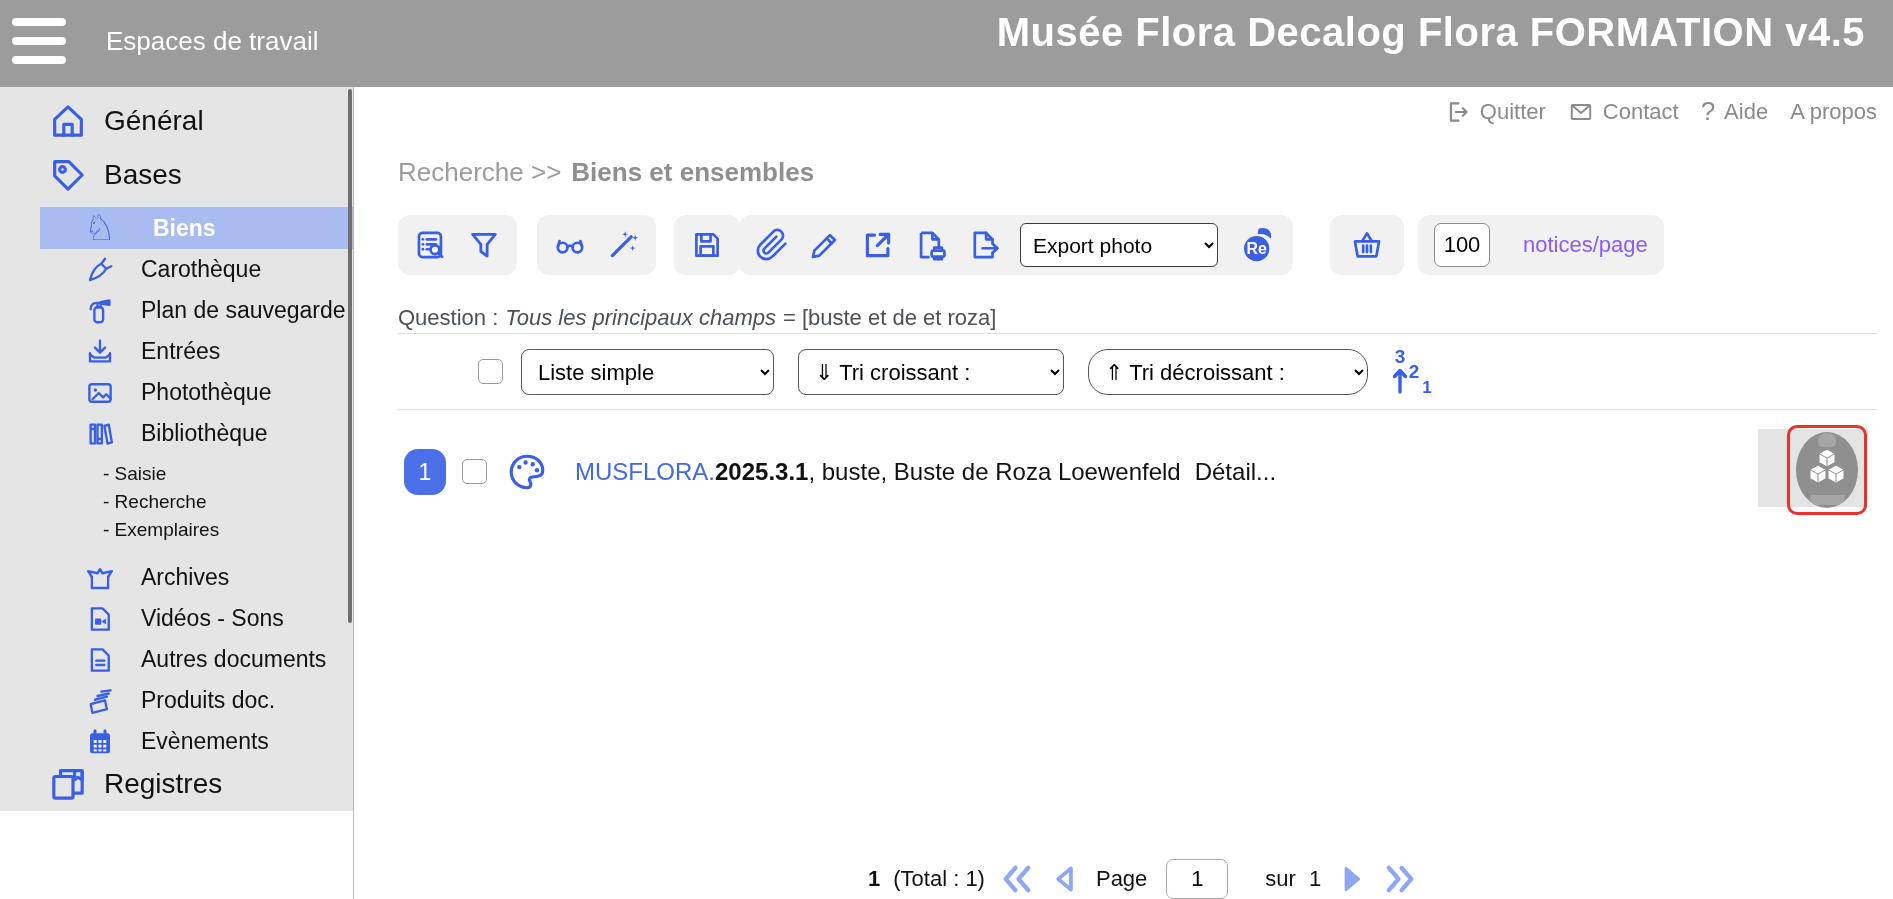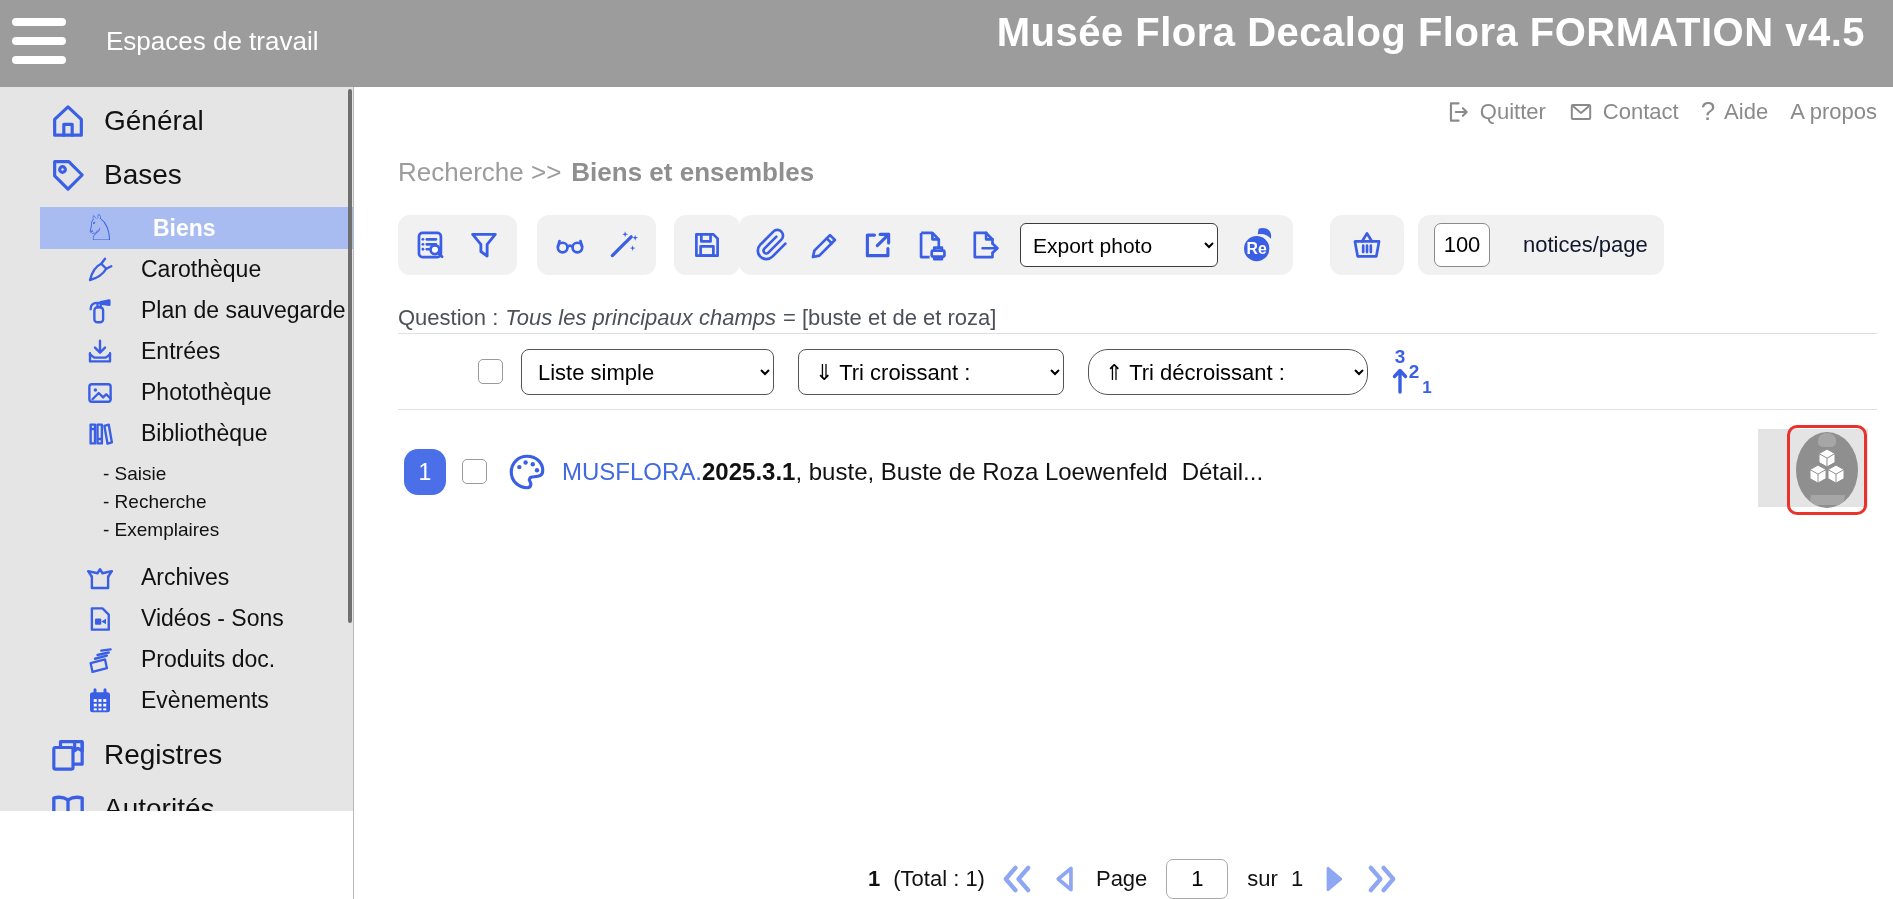--- a/index.html
+++ b/index.html
@@ -43,21 +43,21 @@
   .breadcrumb { position:absolute; left:42px; top:70px; font-size:26px; color:#9c9c9c; }
   .breadcrumb b { color:#8f8f8f; margin-left:10px; }
 
   .tb-group { position:absolute; top:128px; height:60px; display:flex; align-items:center;
     gap:19px; background:#f1f1f2; border-radius:12px; padding:0 16px; }
   .ti { width:34px; height:34px; display:block; cursor:pointer; }
   .export-select { width:198px; height:44px; font-size:21px; border:1.5px solid #3c3c3c; border-radius:6px;
     background:#fff; padding:0 8px; font-family:"Liberation Sans",sans-serif; }
   .notices-input { width:56px; height:44px; border:1.5px solid #8a8a8a; border-radius:7px; font-size:22px;
     text-align:center; background:#fff; font-family:"Liberation Sans",sans-serif; }
-  .notices-lbl { font-size:22px; color:#0f172a; margin-left:14px; }
+  .notices-lbl { font-size:22px; color:#8b5cf6; margin-left:14px; }
 
   .question { position:absolute; left:42px; top:218px; font-size:22px; color:#4a5158; }
   .question .fld { font-style:italic; margin:0 7px 0 7px; }
   .sep { position:absolute; left:42px; right:16px; height:1px; background:#e0e0e0; }
 
   .sort-row { position:absolute; left:16px; top:260px; height:50px; width:100%; }
   .cbx { appearance:none; -webkit-appearance:none; width:25px; height:25px; border:1.5px solid #9a9a9a;
     border-radius:5px; background:#fff; cursor:pointer; position:absolute; }
   .sort-row .cbx { left:106px; top:12px; }
   .sel { height:46px; font-size:22px; border:1.5px solid #555; border-radius:8px; background:#fff;
@@ -65,42 +65,42 @@
   #sel-list { left:149px; width:253px; }
   #sel-asc  { left:426px; width:266px; }
   #sel-desc { left:716px; width:280px;border-radius:20px; }
   .sort-ico { position:absolute; left:1018px; top:0px; width:46px; height:50px; cursor:pointer; }
 
   .result-row { position:absolute; left:0; top:356px; height:58px; width:100%; }
   .badge { position:absolute; left:48px; top:6px; width:42px; height:46px; background:#4a6fe8;
     border-radius:14px; color:#fff; font-size:23px; display:flex; align-items:center; justify-content:center; }
   .result-row .cbx { left:106px; top:16px; }
   .palette { position:absolute; left:150px; top:8px; width:42px; height:42px; }
-  .rtext { position:absolute; left:206px; top:15px; font-size:24px; color:#111; white-space:nowrap; }
+  .rtext { position:absolute; left:219px; top:15px; font-size:24px; color:#111; white-space:nowrap; }
   .rtext .code { color:#4169e1; cursor:pointer; }
   .rtext .codeb { color:#111; font-weight:bold; cursor:pointer; }
   .rtext .detail { margin-left:14px; cursor:pointer; }
 
   .thumb-wrap { position:absolute; left:1402px; top:342px; width:110px; height:78px; background:#e4e4e4; }
   .thumb-red { position:absolute; left:29px; top:-4px; width:80px; height:90px; border:3px solid #e9322c;
     border-radius:10px; display:flex; align-items:center; justify-content:center; cursor:pointer; }
   .thumb-oval { position:relative; width:62px; height:76px; background:#8f8f8f; border-radius:50%; overflow:hidden; }
   .bust-head { position:absolute; left:50%; top:1px; transform:translateX(-50%); width:18px; height:14px;
     background:#a6a6a6; border-radius:50% 50% 30% 30%; }
   .bust-base { position:absolute; left:50%; bottom:3px; transform:translateX(-50%) skewX(-12deg);
     width:34px; height:10px; background:#a6a6a6; }
   .cubes { position:absolute; left:50%; top:50%; transform:translate(-50%,-52%); }
 
   .pagination { position:absolute; left:512px; top:772px; display:flex; align-items:center; gap:13px;
     font-size:22px; color:#111; }
   .pg-count { font-weight:bold; }
   .pg-ico { display:block; cursor:pointer; }
   .page-input { width:62px; height:40px; border:1.5px solid #aaa; border-radius:7px; text-align:center;
     font-size:22px; background:#fff; font-family:"Liberation Sans",sans-serif; margin:0 6px; }
-  .pg-sur { }
+  .pg-sur { margin-left:18px; }
 </style>
 </head>
 <body>
 
 <div class="topbar">
   <div class="burger">
       <span></span>
       <span></span>
       <span></span>
     </div>
@@ -188,20 +188,27 @@
   </div>
   <div class="side-item lv2">
     <svg class="ic" viewBox="0 0 24 24" fill="none" stroke="#3a5fe5" stroke-width="1.9" stroke-linejoin="round">
         <path d="M5.5 3.5 H14 L19 8.5 V20.5 H5.5 Z"></path>
         <g fill="#3a5fe5" stroke="none">
           <rect x="8" y="11.5" width="5" height="5" rx="0.8"></rect>
           <path d="M13 14 L16.8 11.8 V16.2 Z"></path>
         </g>
       </svg>
     <span class="lbl">Vidéos - Sons</span>
+  </div>
+  <div class="side-item lv2">
+    <svg class="ic" viewBox="0 0 24 24" fill="none" stroke="#3a5fe5" stroke-width="1.9" stroke-linecap="round" stroke-linejoin="round">
+        <path d="M5.5 3.5 H14 L19 8.5 V20.5 H5.5 Z"></path>
+        <path d="M9 12.5 H15.5 M9 16 H15.5"></path>
+      </svg>
+    <span class="lbl">Autres documents</span>
   </div>
   <div class="side-item lv2">
     <svg class="ic" viewBox="0 0 24 24" fill="none" stroke="#3a5fe5" stroke-width="1.9" stroke-linecap="round" stroke-linejoin="round">
         <path d="M4.5 14.5 L16 11.5 L17.5 18.5 L6 21.5 Z"></path>
         <path d="M8 11 L17.5 8.5 M10 8 L19 6 M13 4.5 L20.5 3.5"></path>
       </svg>
     <span class="lbl">Produits doc.</span>
   </div>
   <div class="side-item lv2">
     <svg class="ic" viewBox="0 0 24 24">
@@ -214,21 +221,21 @@
           <rect x="7" y="14.2" width="2.4" height="2.2"></rect>
           <rect x="10.8" y="14.2" width="2.4" height="2.2"></rect>
           <rect x="14.6" y="14.2" width="2.4" height="2.2"></rect>
           <rect x="7" y="17.9" width="2.4" height="1.6"></rect>
           <rect x="10.8" y="17.9" width="2.4" height="1.6"></rect>
           <rect x="14.6" y="17.9" width="2.4" height="1.6"></rect>
         </g>
       </svg>
     <span class="lbl">Evènements</span>
   </div>
-  <div class="side-item lv1" style="margin-top:12px">
+  <div class="side-item lv1" style="">
     <svg class="ic" viewBox="0 0 24 24" fill="none" stroke="#3a5fe5" stroke-width="1.9" stroke-linejoin="round">
         <rect x="3.5" y="7.5" width="11.5" height="13" rx="1"></rect>
         <path d="M7.5 7.5 V4 H20.5 V17.5 H15"></path>
         <path d="M16 4 V9.5 L18 8 L20.5 9.5 V4"></path>
       </svg>
     <span class="lbl">Registres</span>
   </div>
   <div class="side-item lv1" style="margin-top:10px">
     <svg class="ic" viewBox="0 0 24 24" fill="none" stroke="#3a5fe5" stroke-width="2" stroke-linejoin="round">
         <path d="M3.5 5.5 C6.5 4.5 9.5 5 12 6.5 C14.5 5 17.5 4.5 20.5 5.5 V17.5 C17.5 16.5 14.5 17 12 18.5 C9.5 17 6.5 16.5 3.5 17.5 Z"></path>

